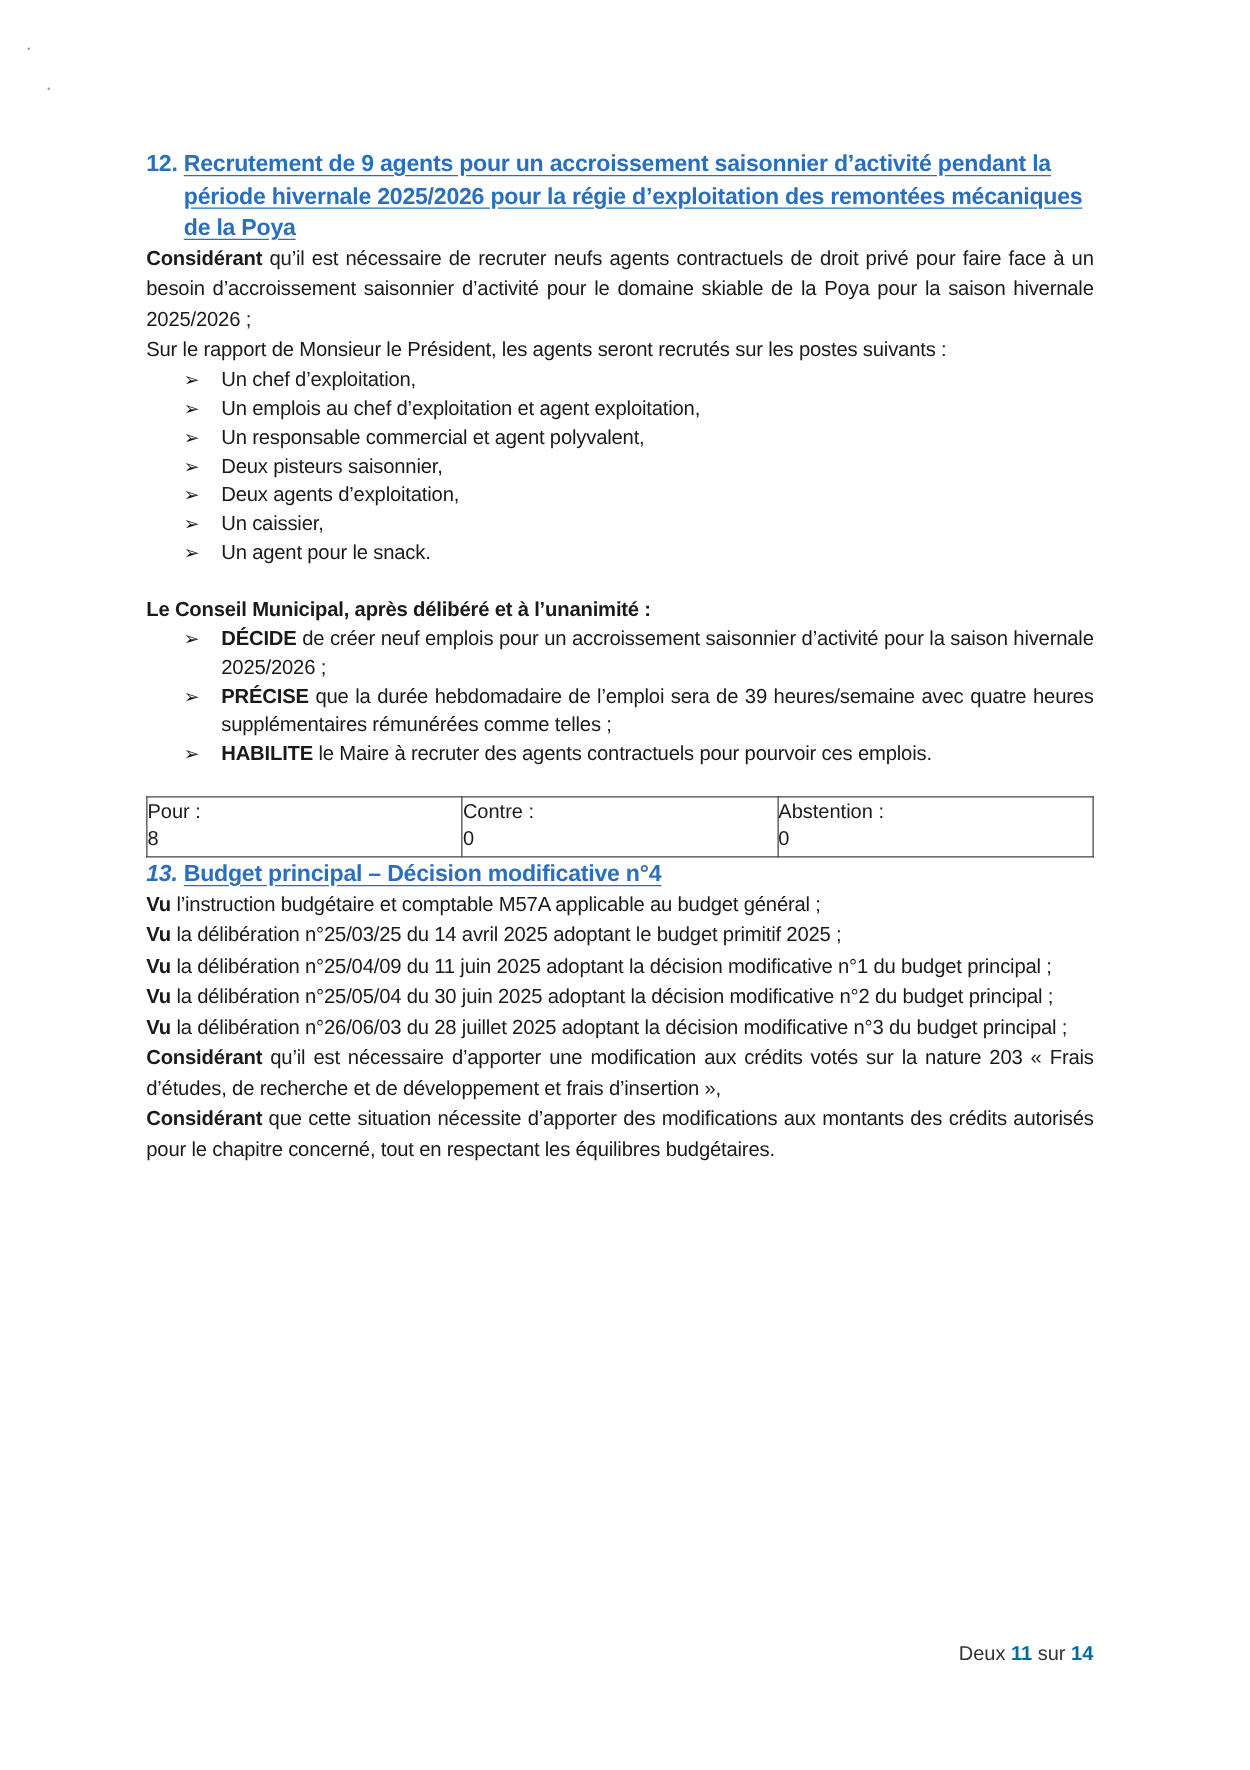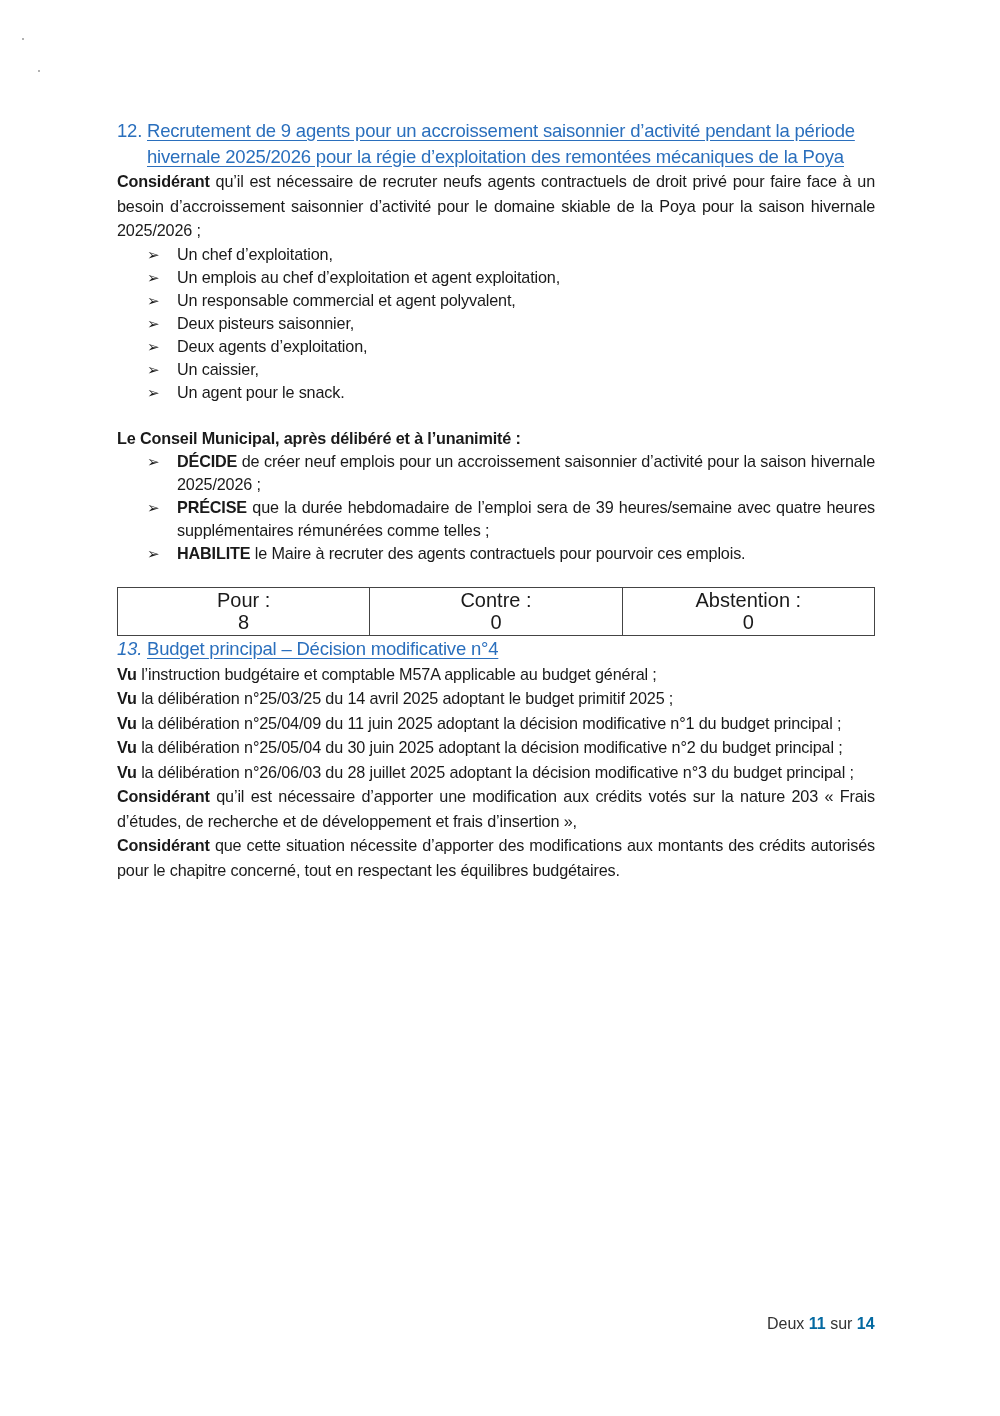--- a/index.html
+++ b/index.html
@@ -2,59 +2,60 @@
 <html><head>
 <meta charset="utf-8">
 <style>
   html, body { margin: 0; padding: 0; }
   body {
     width: 1000px; height: 1416px; background: #ffffff; position: relative;
     font-family: "Liberation Sans", sans-serif; color: #1a1a1a; overflow: hidden;
   }
   .page { position: absolute; left: 117px; top: 118px; width: 758px; }
   .heading {
-    color: #2a6fbd; font-weight: normal; font-size: 18.5px; line-height: 25.5px;
+    color: #2a6fbd; font-weight: bold; font-size: 18.5px; line-height: 25.5px;
     position: relative; padding-left: 60px; margin-left: -30px; letter-spacing: -0.2px;
   }
   .heading .num { position: absolute; left: 30px; top: 0; }
   .heading .title { text-decoration: underline; text-underline-offset: 3px; }
   .heading.h13 { padding-left: 60px; }
   .heading.h13 .num { font-style: italic; }
   p { margin: 0; font-size: 16.2px; line-height: 24.5px; text-align: justify; letter-spacing: -0.15px; }
   p b, li b { font-weight: bold; }
   ul.arrows { list-style: none; margin: 0; padding: 0; }
   ul.arrows li { position: relative; padding-left: 60px; font-size: 16.2px; line-height: 23px; text-align: justify; letter-spacing: -0.15px; }
   ul.arrows li .arrow { position: absolute; left: 30px; top: 0; font-size: 15px; }
   ul.posts li { padding-left: 60px; }
   .gap { height: 22px; }
   table.vote {
     width: 758px; border-collapse: collapse; margin-top: 22px; table-layout: fixed;
   }
   table.vote td {
-    border: 1.5px solid #444; text-align: center; font-size: 20px; line-height: 22px; padding: 1px 0 2px;
+    border: 1.5px solid #444; font-size: 16px; line-height: 22px; padding: 1px 0 2px;
   }
   table.vote td span { display: block; }
   .footer { position: absolute; left: 767px; top: 1315px; font-size: 16px; color: #333; }
   .footer b { color: #0369a1; }
   .speck { position: absolute; width: 2px; height: 2px; background: #999; border-radius: 1px; }
 </style>
 </head>
 <body>
 
 <div class="speck" style="left:22px; top:38px;"></div>
 <div class="speck" style="left:38px; top:70px;"></div>
 
 <div class="page">
 
   <div class="heading">
     <span class="num">12.</span>
     <span class="title">Recrutement de 9 agents pour un accroissement saisonnier d’activité pendant la période hivernale 2025/2026 pour la régie d’exploitation des remontées mécaniques de la Poya</span>
   </div>
 
   <p><b>Considérant</b><span> qu’il est nécessaire de recruter neufs agents contractuels de droit privé pour faire face à un besoin d’accroissement saisonnier d’activité pour le domaine skiable de la Poya pour la saison hivernale 2025/2026 ;</span></p>
+  <p>Sur le rapport de Monsieur le Président, les agents seront recrutés sur les postes suivants :</p>
 
   <ul class="arrows posts">
     <li><span class="arrow">➢</span><span>Un chef d’exploitation,</span></li>
     <li><span class="arrow">➢</span><span>Un emplois au chef d’exploitation et agent exploitation,</span></li>
     <li><span class="arrow">➢</span><span>Un responsable commercial et agent polyvalent,</span></li>
     <li><span class="arrow">➢</span><span>Deux pisteurs saisonnier,</span></li>
     <li><span class="arrow">➢</span><span>Deux agents d’exploitation,</span></li>
     <li><span class="arrow">➢</span><span>Un caissier,</span></li>
     <li><span class="arrow">➢</span><span>Un agent pour le snack.</span></li>
   </ul>

